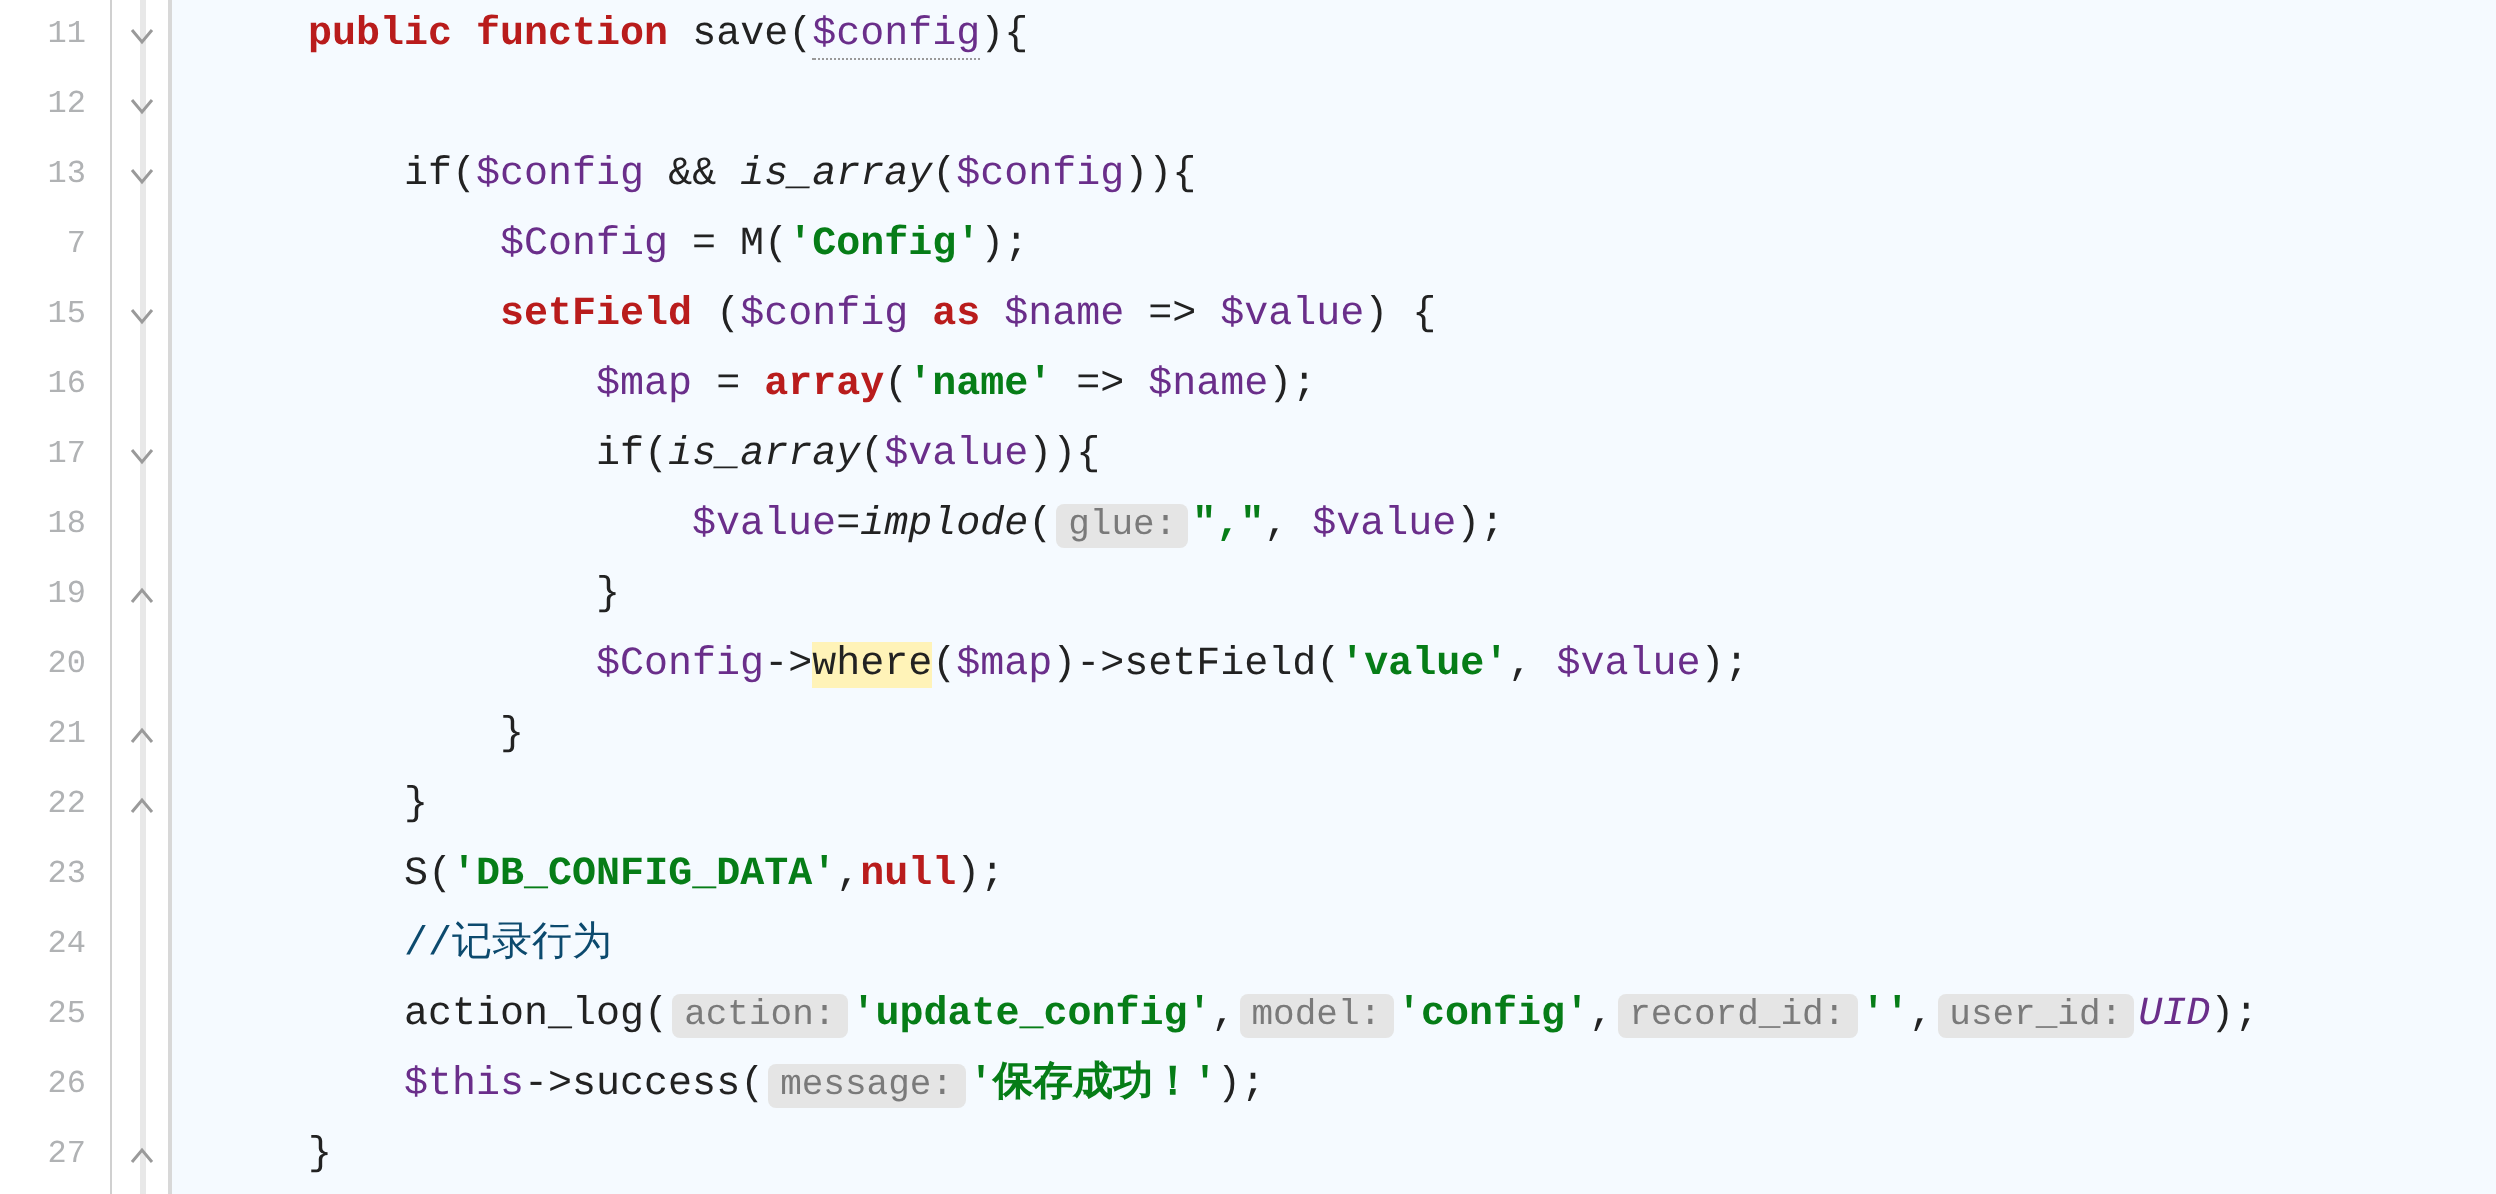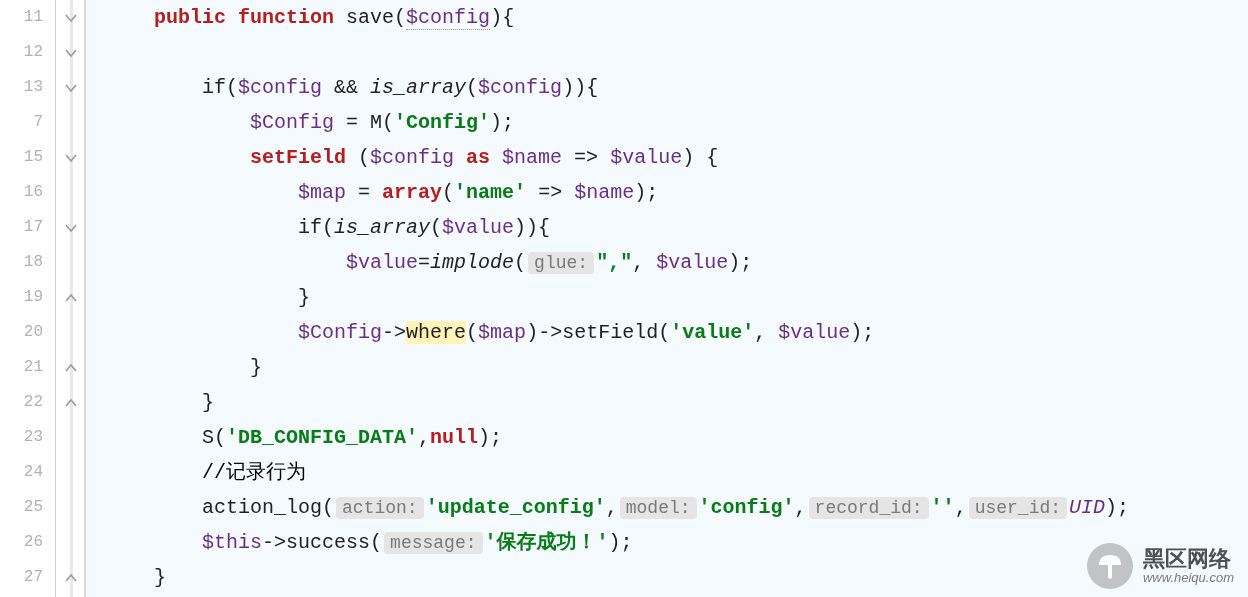--- a/index.html
+++ b/index.html
@@ -62,21 +62,21 @@
     padding-left: 8px;
     font-family: "Consolas", "Courier New", monospace;
     font-size: 20px;
     color: #222;
   }
   .kw { color: #b91c1c; font-weight: bold; }
   .fname { color: #222; }
   .ital { font-style: italic; text-align: center; }
   .var { color: #6a2e8a; }
   .str { color: #067d17; font-weight: bold; }
-  .cmt { color: #000000; }
+  .cmt { color: #0c4a6e; }
   .hint {
     background: #e5e5e5;
     color: #7a7a7a;
     border-radius: 4px;
     padding: 1px 6px;
     font-size: 18px;
     margin: 0 2px;
     font-style: normal;
   }
   .uid { color: #6a2e8a; font-style: italic; }
@@ -203,24 +203,13 @@
   <div class="code-line">         <span>S(</span><span class="str">'DB_CONFIG_DATA'</span><span>,</span><span class="kw">null</span><span>);</span></div>
 
   <div class="code-line">         <span class="cmt">//记录行为</span></div>
 
   <div class="code-line">         <span>action_log(</span><span class="hint">action:</span><span class="str">'update_config'</span><span>,</span><span class="hint">model:</span><span class="str">'config'</span><span>,</span><span class="hint">record_id:</span><span class="str">''</span><span>,</span><span class="hint">user_id:</span><span class="uid">UID</span><span>);</span></div>
 
   <div class="code-line">         <span class="var">$this</span><span>-&gt;success(</span><span class="hint">message:</span><span class="str">'保存成功！'</span><span>);</span></div>
 
   <div class="code-line">     <span>}</span></div>
 
-  <div class="watermark">
-    <div class="wm-icon">
-      <svg width="30" height="30" viewBox="0 0 30 30">
-          <path d="M4 14 Q4 4 15 4 Q26 4 26 14 L4 14 Z M13 14 L13 25 Q13 28 15 28 Q17 28 17 25 L17 14 Z" fill="#ffffff"></path>
-        </svg>
-    </div>
-    <div class="wm-text">
-      <div class="wm-big">黑区网络</div>
-      <div class="wm-small">www.heiqu.com</div>
-    </div>
-  </div>
 </div>
 
 </body></html>

